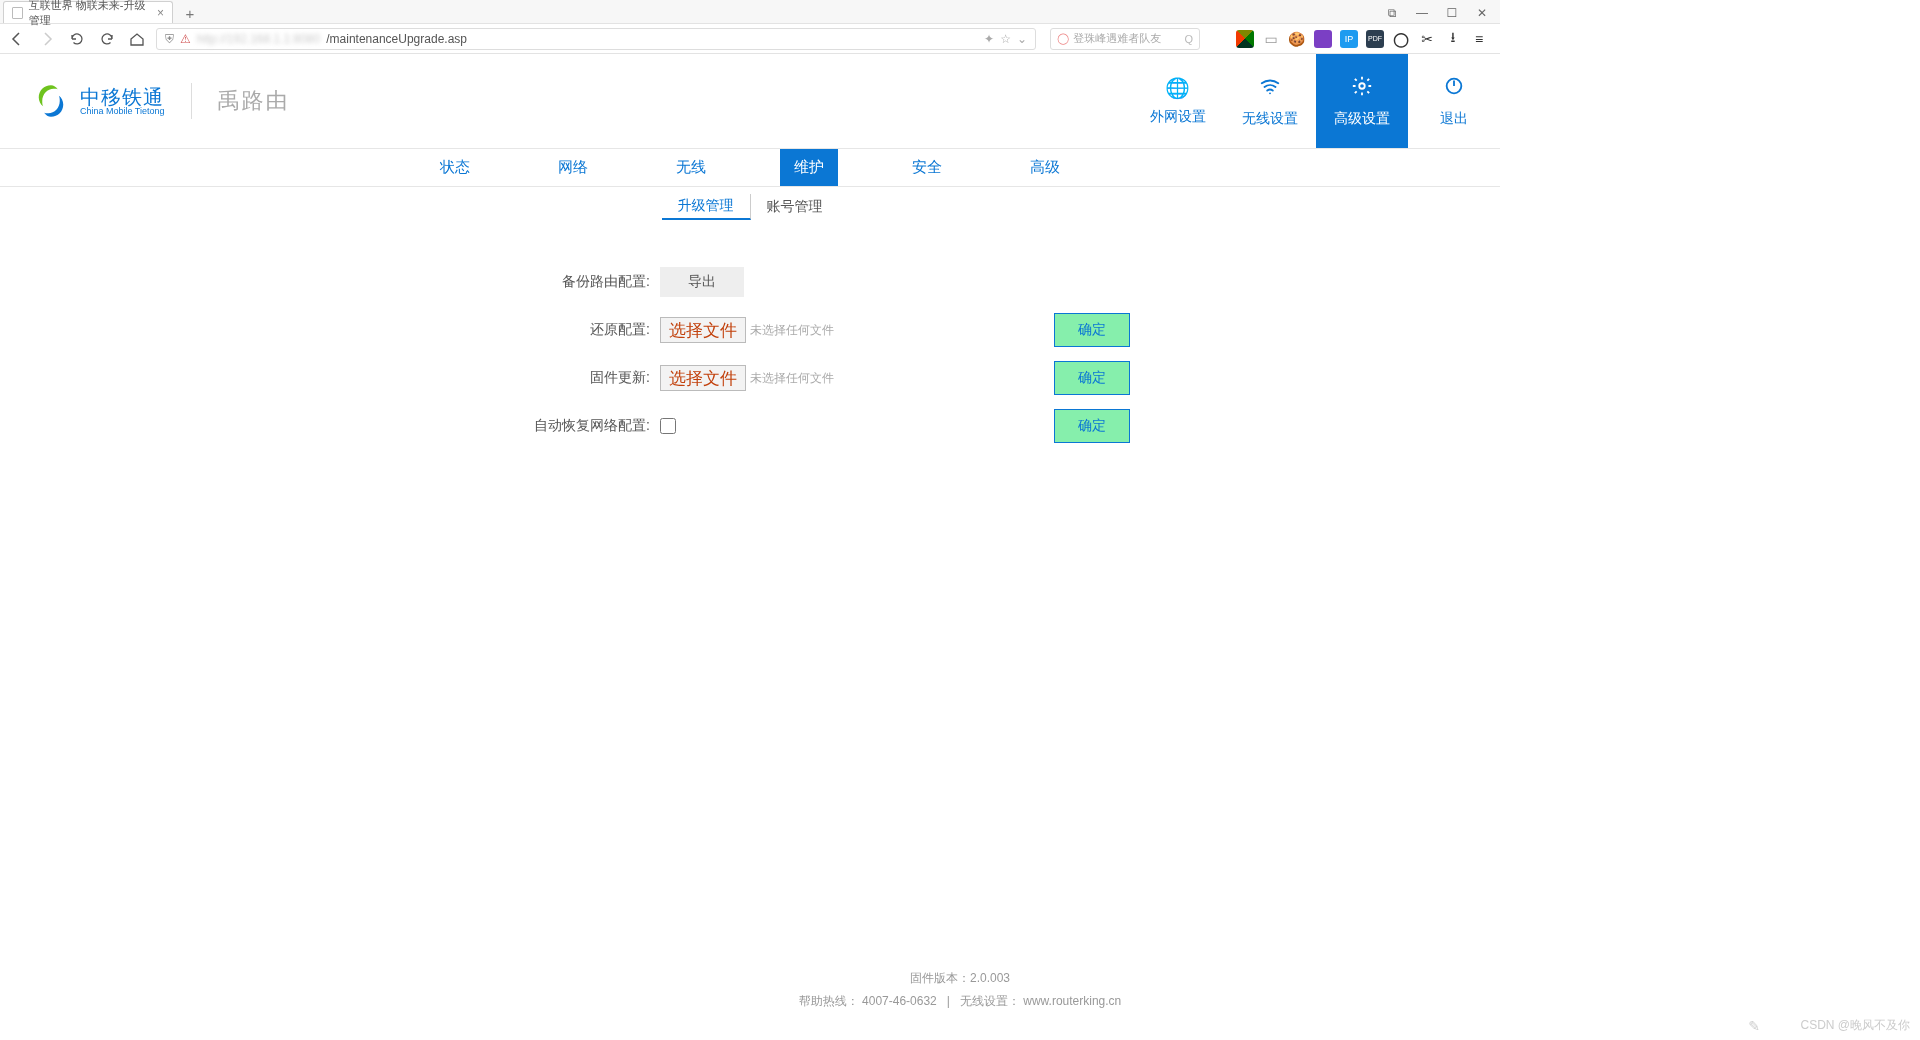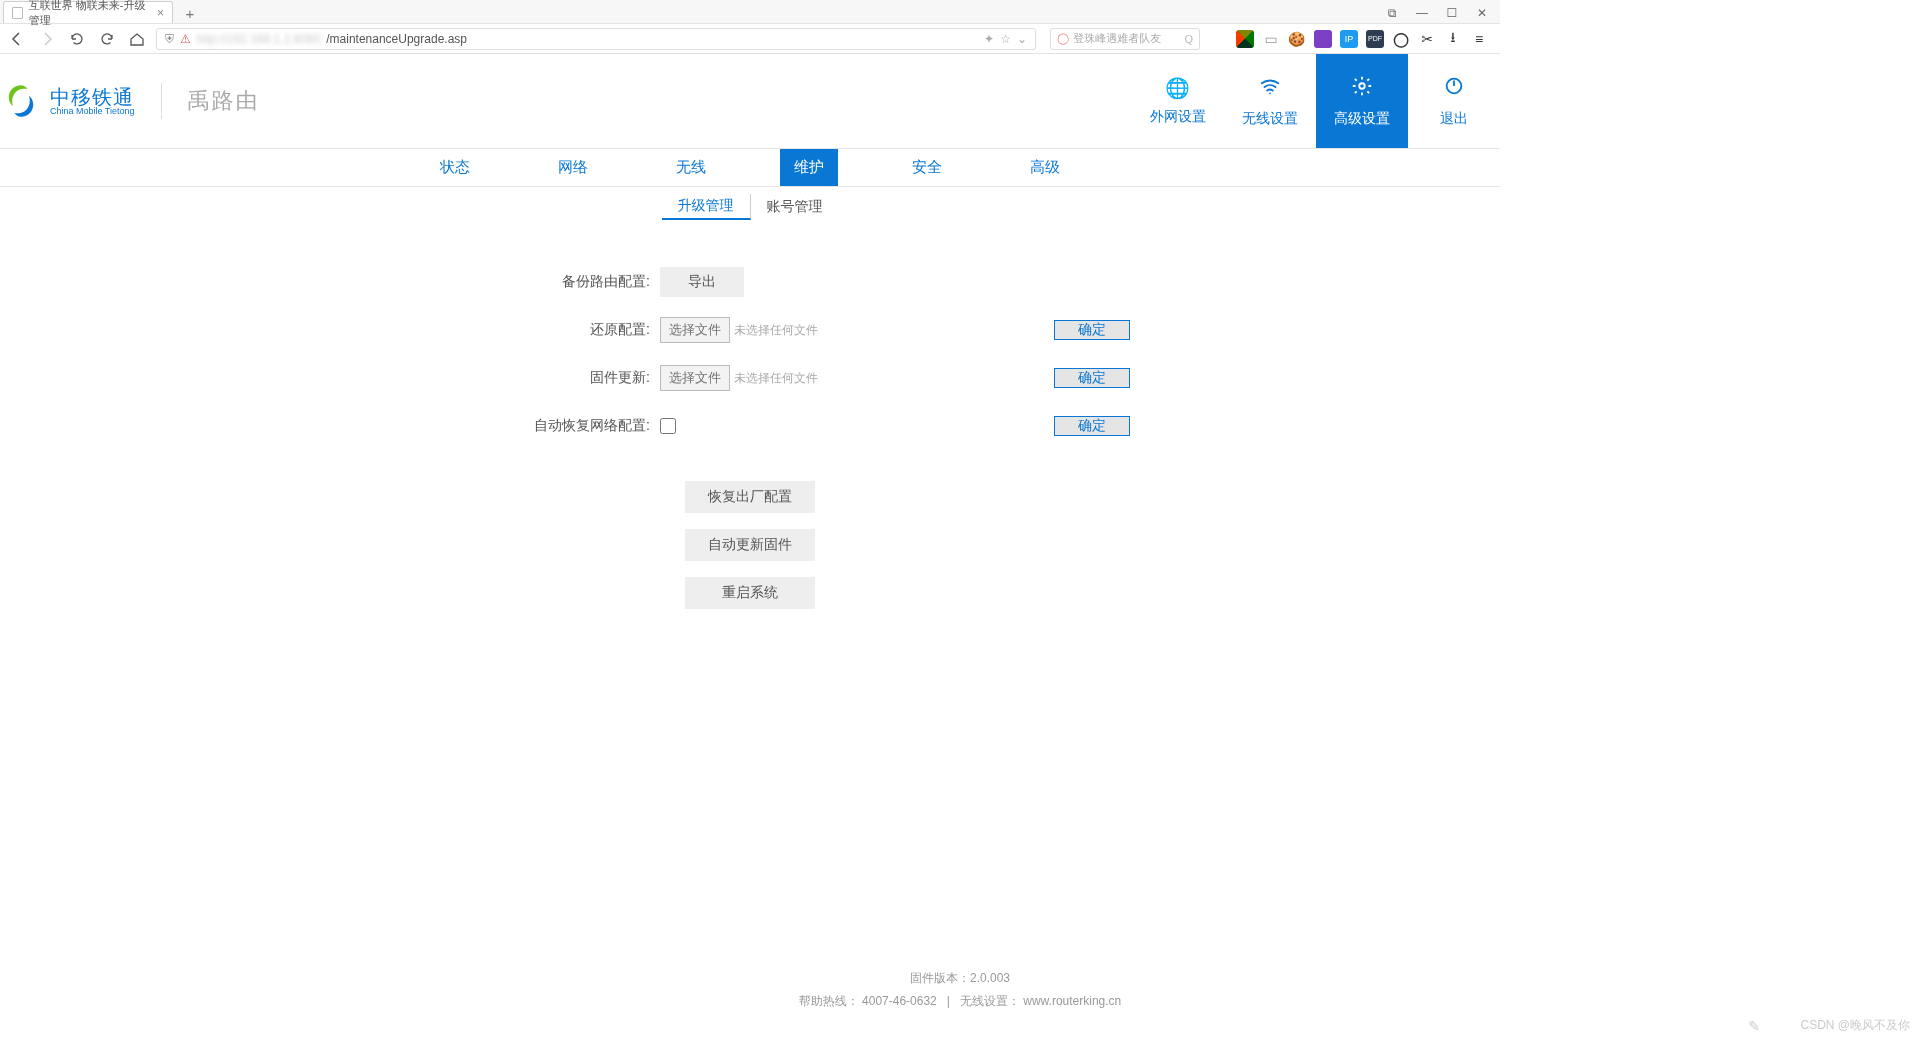--- a/index.html
+++ b/index.html
@@ -20,21 +20,21 @@
 .url-box{flex:0 0 880px;height:22px;border:1px solid #ddd;border-radius:3px;display:flex;align-items:center;padding:0 8px;font-size:12px;color:#555;gap:6px}
 .url-box .shield{color:#888}
 .url-box .blurred{color:#ccc;filter:blur(2px)}
 .url-tail{margin-left:auto;display:flex;gap:6px;color:#aaa}
 .search-box{flex:0 0 150px;height:22px;border:1px solid #ddd;border-radius:3px;display:flex;align-items:center;padding:0 6px;font-size:11px;color:#aaa;gap:4px;margin-left:6px}
 .ext-icons{display:flex;align-items:center;gap:8px;margin-left:auto;padding-right:6px}
 .ext-icons span{width:18px;height:18px;display:flex;align-items:center;justify-content:center;font-size:14px}
 .sq{width:16px;height:16px;border-radius:3px;display:inline-block}
 
 
-.router-header{height:95px;border-bottom:1px solid #e6e6e6;display:flex;align-items:center;background:#fff}
+.router-header{height:95px;border-bottom:1px solid #e6e6e6;display:flex;align-items:center;padding-left:30px;background:#fff}
 .logo-wrap{display:flex;align-items:center;gap:12px}
 .cm-logo{display:flex;align-items:center;gap:8px}
 .cm-mark{width:42px;height:42px}
 .cm-text{display:flex;flex-direction:column;line-height:1}
 .cm-text .cn{font-size:20px;color:#0b77d4;font-weight:500;letter-spacing:1px}
 .cm-text .en{font-size:9px;color:#0b77d4}
 .vline{width:1px;height:36px;background:#ddd;margin:0 14px}
 .yu{font-size:22px;color:#aaa;letter-spacing:2px}
 
 .top-nav{margin-left:auto;display:flex;height:100%}
@@ -52,23 +52,23 @@
 .sub-sub a{color:#555;font-size:14px;text-decoration:none;padding:0 16px;height:26px;display:flex;align-items:center;cursor:pointer;border-right:1px solid #ccc}
 .sub-sub a:last-child{border-right:none}
 .sub-sub a.active{color:#0b77d4;border-bottom:2px solid #0b77d4}
 
 
 .form-area{width:760px;margin:40px auto 0}
 .row{display:flex;align-items:center;margin-bottom:18px;height:30px}
 .row .lbl{width:290px;text-align:right;color:#555;font-size:14px;padding-right:10px}
 .row .ctrl{display:flex;align-items:center;gap:4px}
 .btn-grey{background:#eee;border:none;color:#555;font-size:14px;padding:0 28px;height:30px;cursor:pointer}
-.btn-file{background:#f3f3f3;border:1px solid #bbb;color:#737373;font-size:13px;padding:0 8px;height:26px;cursor:pointer}
+.btn-file{background:#f3f3f3;border:1px solid #bbb;color:#c2410c;font-size:17px;padding:0 8px;height:26px;cursor:pointer}
 .file-hint{color:#aaa;font-size:12px}
-.btn-blue{background:#e5e5e5;border:1px solid #0b77d4;color:#0b77d4;font-size:14px;width:76px;height:20px;cursor:pointer;margin-left:auto}
+.btn-blue{background:#86efac;border:1px solid #0b77d4;color:#0b77d4;font-size:14px;width:76px;height:34px;cursor:pointer;margin-left:auto}
 .row .spacer{flex:1}
 .ck{width:16px;height:16px}
 
 .big-btns{display:flex;flex-direction:column;align-items:center;gap:16px;margin-top:40px}
 .big-btns button{background:#eee;border:none;color:#555;font-size:14px;width:130px;height:32px;cursor:pointer}
 
 
 .footer{position:absolute;bottom:30px;left:0;right:0;text-align:center;color:#999;font-size:12px}
 .footer .slogan{font-size:22px;color:#bbb;font-family:"STKaiti","KaiTi",serif;letter-spacing:2px;margin-bottom:18px}
 .footer .line{margin-top:6px}
@@ -250,25 +250,20 @@
 
   <div class="row">
     <div class="lbl">自动恢复网络配置:</div>
     <div class="ctrl">
       <input type="checkbox" class="ck" style="">
     </div>
     <div class="spacer"></div>
     <button class="btn-blue">确定</button>
   </div>
 
-  <div class="big-btns">
-    <button>恢复出厂配置</button>
-    <button>自动更新固件</button>
-    <button>重启系统</button>
-  </div>
 </div>
 
 <div class="footer">
   <div class="line">固件版本：2.0.003</div>
   <div class="line">
     <span>帮助热线：</span>
     <span>4007-46-0632</span>
     <span>&nbsp;&nbsp;|&nbsp;&nbsp;</span>
     <span>无线设置：</span>
     <span>www.routerking.cn</span>

